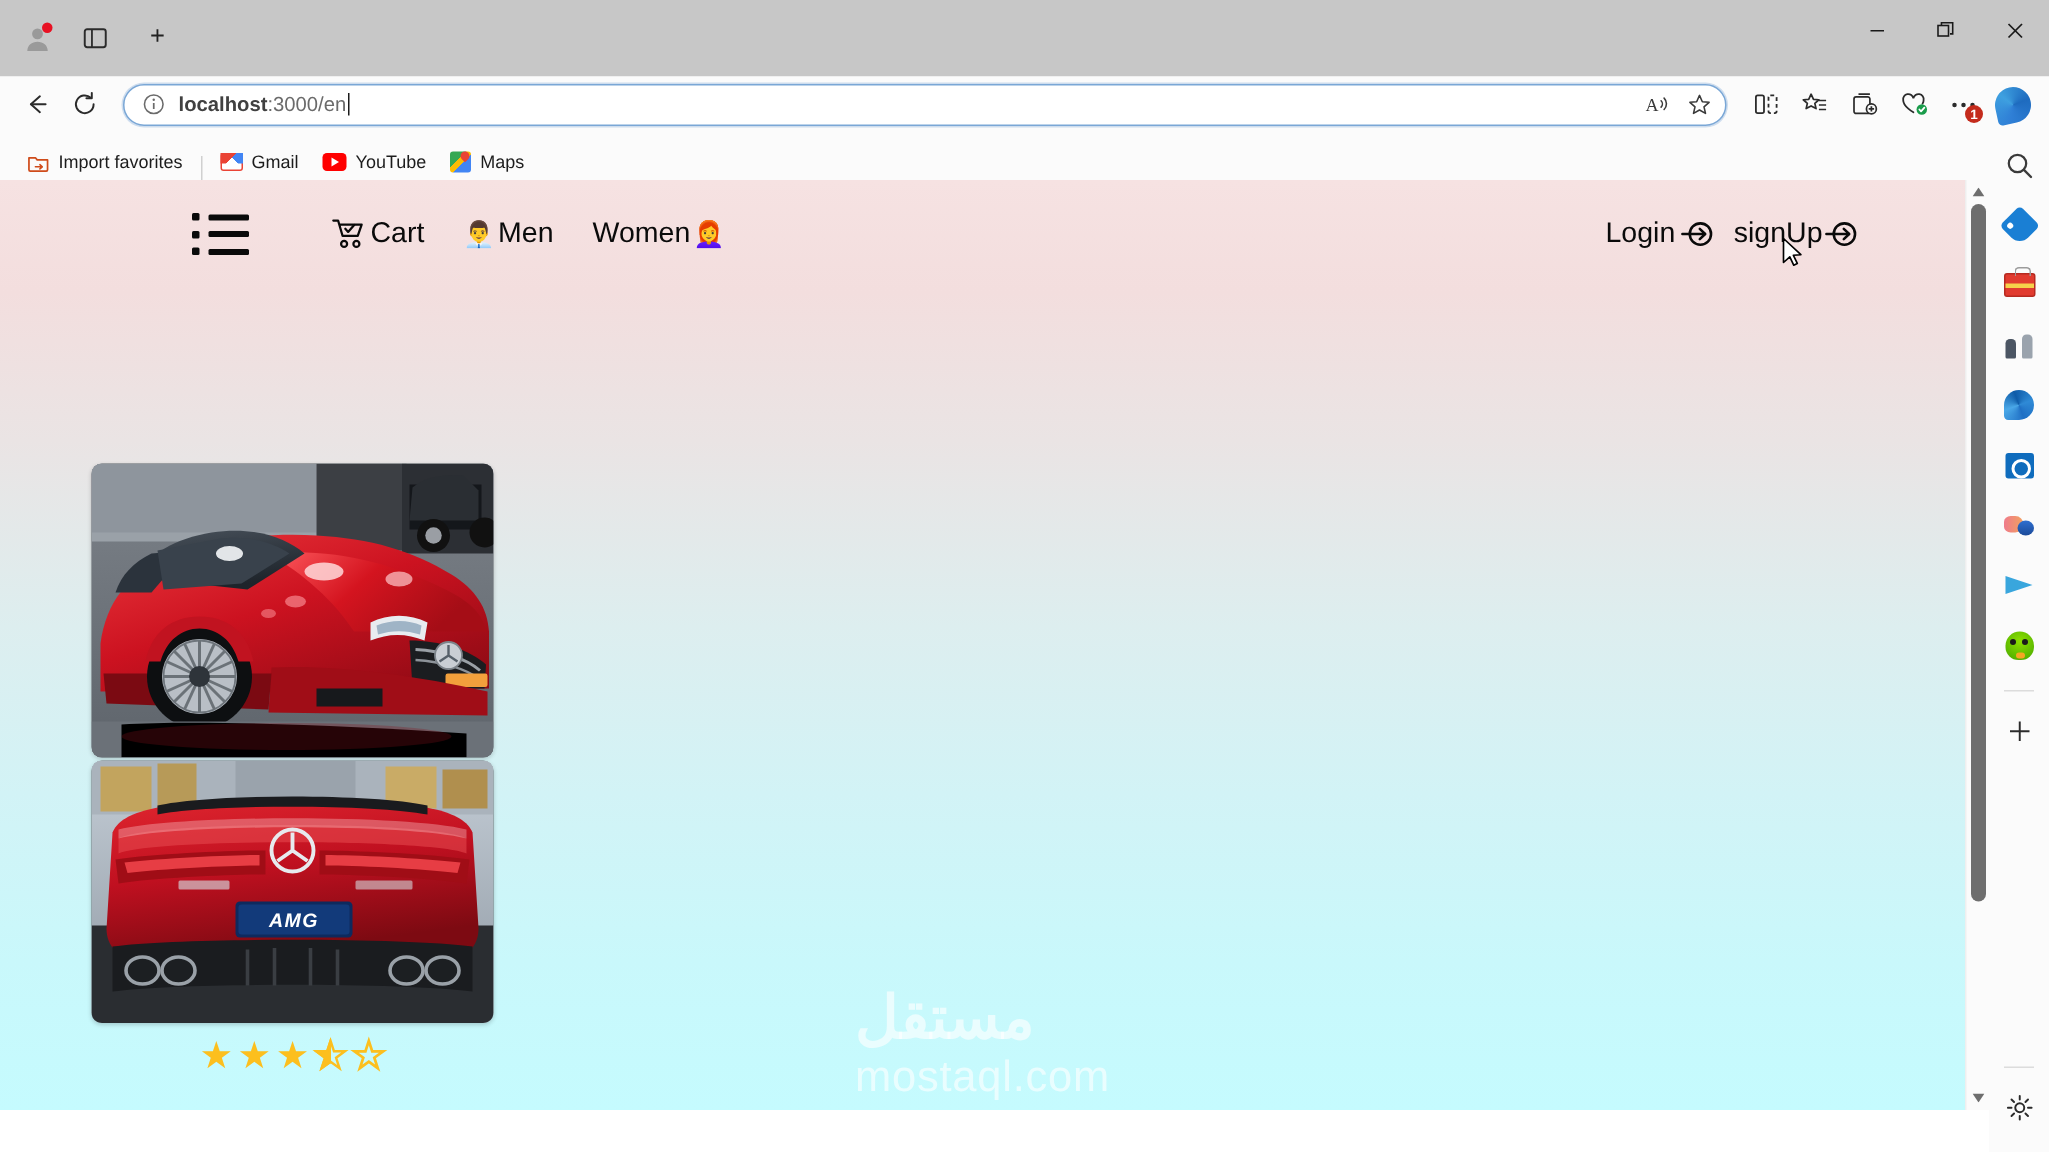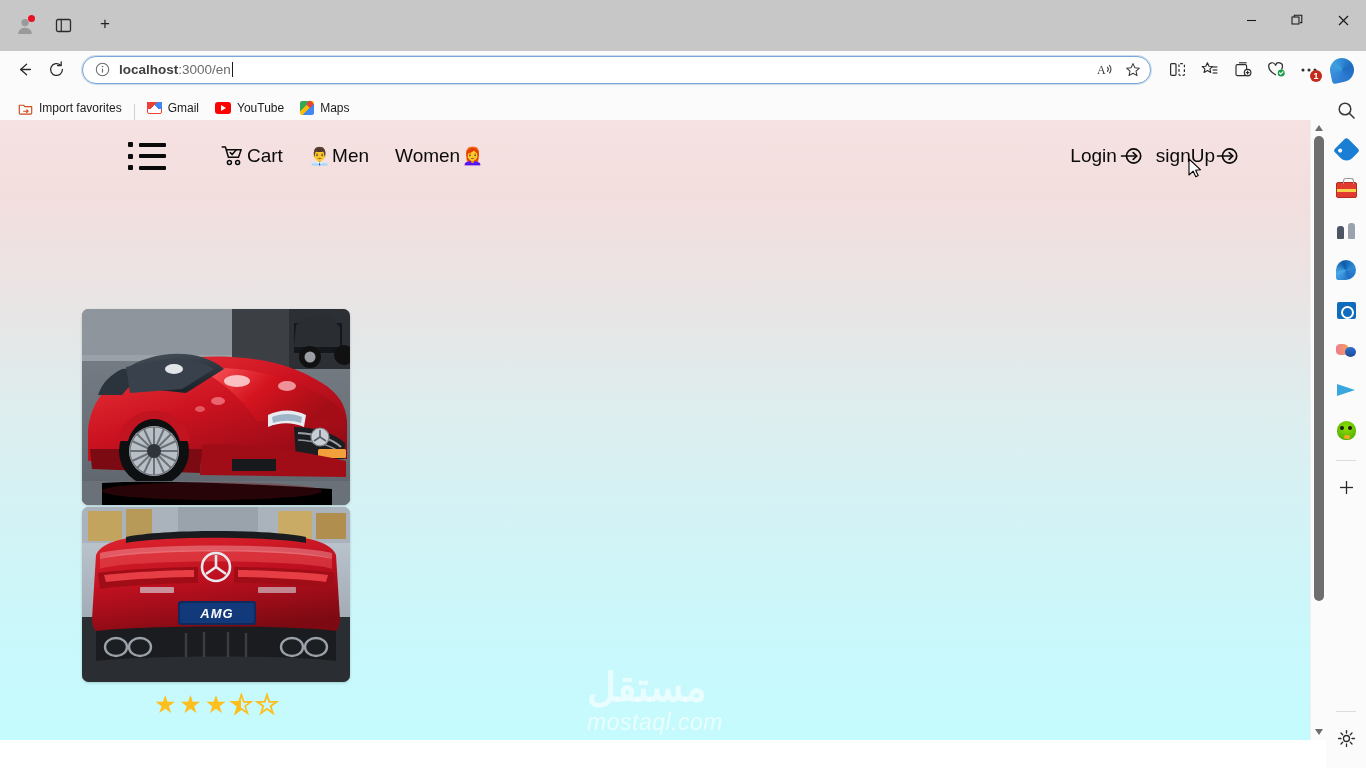--- a/index.html
+++ b/index.html
@@ -214,21 +214,21 @@
     margin-left: auto; display: flex; align-items: center; gap: 14px;
     padding-right: 42px;
   }
   .auth-link {
     display: flex; align-items: center; gap: 3px;
     font-size: 19px; color: #0a0a0a; white-space: nowrap;
   }
 
   
   .product-card {
-    position: absolute; left: 82px; top: 189px; width: 268px;
+    position: absolute; left: 61px; top: 189px; width: 268px;
   }
   .prod-img {
     width: 268px; height: 196px; border-radius: 7px; overflow: hidden;
     background: #6a6f75; position: relative;
     box-shadow: 0 1px 3px rgba(0,0,0,.18);
   }
   .prod-img.second { height: 175px; border-radius: 7px; margin-top: 0; }
   .prod-title {
     text-align: center; font-size: 19px; color: #111; margin-top: 21px;
   }
@@ -240,21 +240,21 @@
     -webkit-background-clip: text; background-clip: text; color: transparent;
     -webkit-text-stroke: 1.6px #fcbf1e;
   }
 
   .watermark {
     position: absolute; left: 50%; bottom: 2px; transform: translateX(-50%);
     color: rgba(255,255,255,.62);
     pointer-events: none; user-select: none;
   }
   .wm-ar { font-size: 40px; font-weight: bold; line-height: 1; letter-spacing: 1px; }
-  .wm-en { font-size: 23px; line-height: 1.35; letter-spacing: .5px; font-style: italic; }
+  .wm-en { font-size: 29px; line-height: 1.35; letter-spacing: .5px; }
 
   
   .pg-scroll {
     position: absolute; right: 40px; top: 120px;
     width: 16px; height: 620px; background: #fbfbfb;
     border-left: 1px solid #efefef;
     display: flex; flex-direction: column; align-items: center;
   }
   .pg-arrow { width: 16px; height: 16px; display: flex; align-items: center; justify-content: center; }
   .pg-track { flex: 1; width: 16px; position: relative; }

